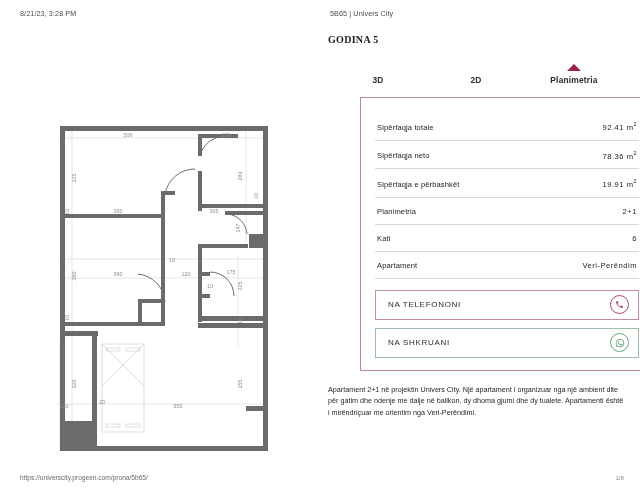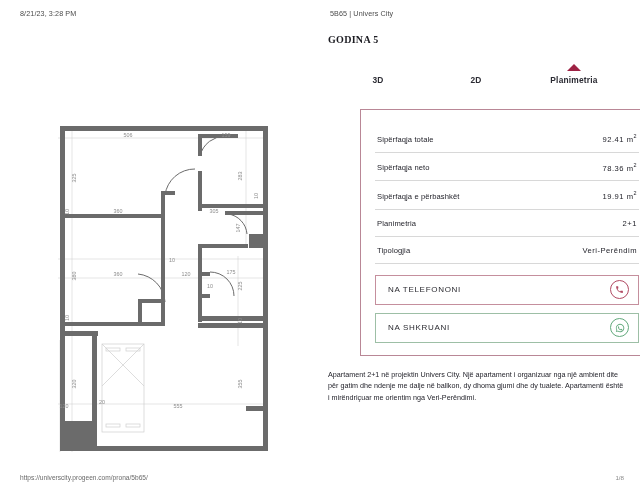--- a/index.html
+++ b/index.html
@@ -37,21 +37,21 @@
     position:absolute; left:328px; top:34px; width:296px;
   }
   .godina {
     font-family:"Liberation Serif", serif;
     font-size:10px; font-weight:bold; color:#1c1c22;
     letter-spacing:.3px; margin:0 0 18px 0;
   }
 
   .tabs {
     position:relative; display:flex; width:296px; height:22px;
-    align-items:flex-end; margin-bottom:24px;
+    align-items:flex-end; margin-bottom:12px;
   }
   .tab {
     font-size:8.4px; font-weight:bold; color:#2b2b33;
     letter-spacing:.2px; text-align:center; position:relative;
   }
   .tab-3d { width:100px; }
   .tab-2d { width:96px; }
   .tab-pl { width:100px; }
   .tab-marker {
     position:absolute; left:50%; transform:translateX(-50%);
@@ -243,21 +243,25 @@
           </tr>
           <tr>
             <td class="k">Sipërfaqja e përbashkët</td>
             <td class="v"><span>19.91</span> <span>m</span><sup>2</sup></td>
           </tr>
           <tr>
             <td class="k">Planimetria</td>
             <td class="v"><span>2+1</span></td>
           </tr>
           <tr>
-            <td class="k">Tipologjia</td>
+            <td class="k">Kati</td>
+            <td class="v"><span>6</span></td>
+          </tr>
+          <tr>
+            <td class="k">Apartament</td>
             <td class="v"><span>Veri-Perëndim</span></td>
           </tr>
         </tbody>
       </table>
 
       <div class="btn btn-call">
         <span>NA TELEFONONI</span>
         <span class="ico ico-call">
           <svg width="9" height="9" viewBox="0 0 24 24" fill="currentColor">
               <path d="M6.6 10.8c1.4 2.8 3.8 5.1 6.6 6.6l2.2-2.2c.3-.3.7-.4 1-.2 1.1.4 2.3.6 3.6.6.6 0 1 .4 1 1V20c0 .6-.4 1-1 1C10.6 21 3 13.4 3 4c0-.6.4-1 1-1h3.5c.6 0 1 .4 1 1 0 1.2.2 2.4.6 3.6.1.3 0 .7-.2 1l-2.3 2.2z"></path>

